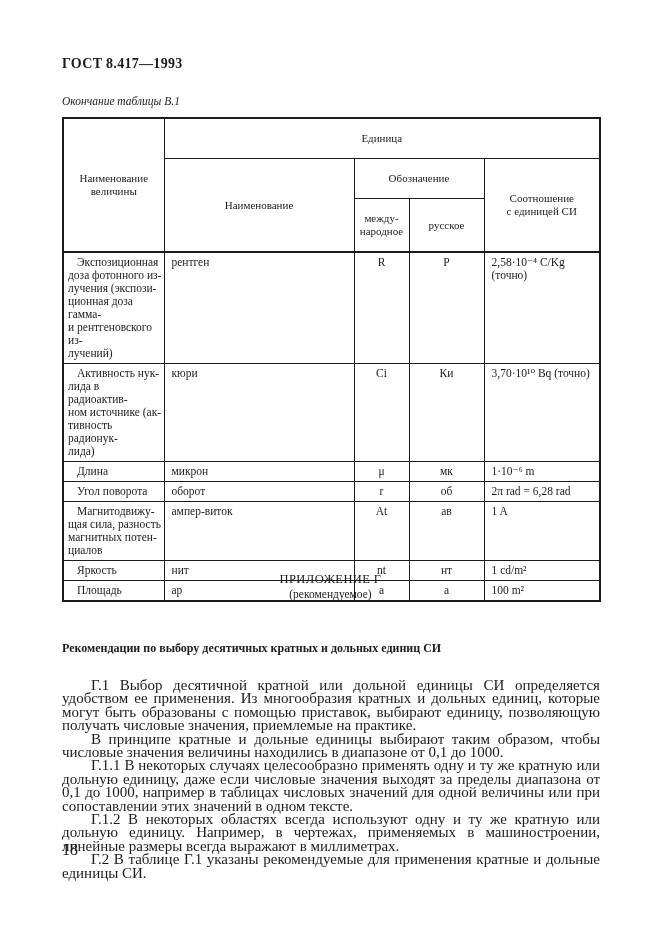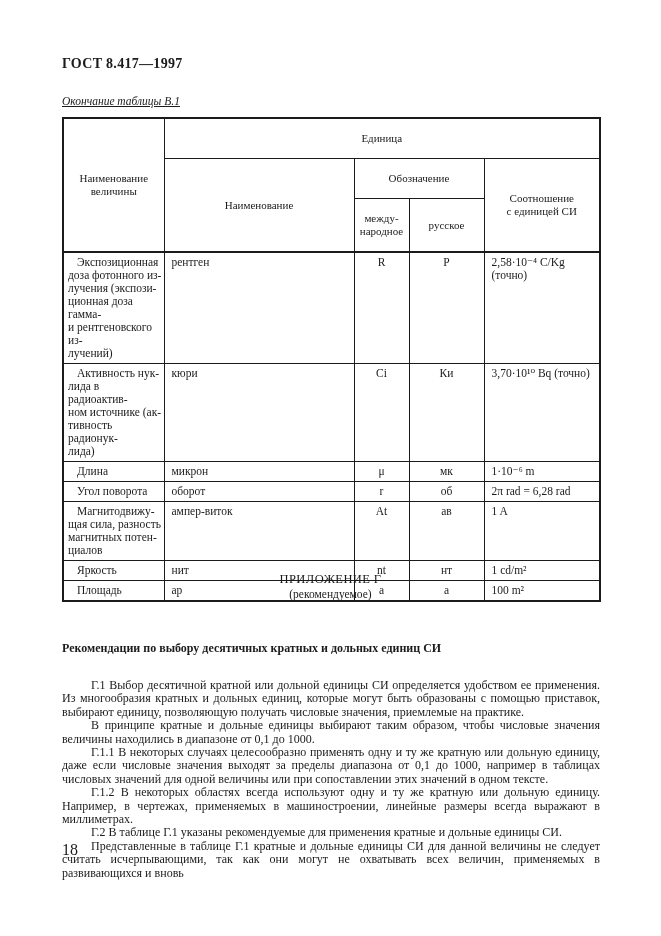--- a/index.html
+++ b/index.html
@@ -20,21 +20,20 @@
     font-size: 14px;
     font-weight: bold;
     letter-spacing: 0.3px;
   }
   .table-caption {
     position: absolute;
     left: 62px;
     top: 95px;
     font-size: 11.5px;
     font-style: italic;
-    text-decoration: underline;
   }
   table.units-table {
     position: absolute;
     left: 62px;
     top: 117px;
     width: 537px;
     border-collapse: collapse;
     table-layout: fixed;
     font-size: 11.5px;
     line-height: 13px;
@@ -93,41 +92,41 @@
     top: 641px;
     width: 537px;
     font-size: 12px;
     font-weight: bold;
   }
   .paragraphs {
     position: absolute;
     left: 62px;
     top: 679px;
     width: 538px;
-    font-size: 12px;
+    font-size: 15px;
     line-height: 13.4px;
     text-align: justify;
   }
   .paragraphs p {
     text-indent: 29px;
     margin: 0;
   }
   .page-number {
     position: absolute;
     left: 62px;
     top: 841px;
     font-size: 16px;
   }
 </style>
 </head>
 <body>
 
 <div class="page">
 
-  <div class="doc-code">ГОСТ 8.417—1997</div>
+  <div class="doc-code">ГОСТ 8.417—1993</div>
 
   <div class="table-caption">Окончание таблицы В.1</div>
 
   <table class="units-table">
     <colgroup>
       <col style="width:101px">
       <col style="width:190px">
       <col style="width:55px">
       <col style="width:75px">
       <col style="width:116px">
@@ -218,18 +217,17 @@
   <div class="appendix-title">ПРИЛОЖЕНИЕ Г</div>
   <div class="appendix-subtitle">(рекомендуемое)</div>
   <div class="section-title">Рекомендации по выбору десятичных кратных и дольных единиц СИ</div>
 
   <div class="paragraphs">
     <p>Г.1 Выбор десятичной кратной или дольной единицы СИ определяется удобством ее применения. Из многообразия кратных и дольных единиц, которые могут быть образованы с помощью приставок, выбирают единицу, позволяющую получать числовые значения, приемлемые на практике.</p>
     <p>В принципе кратные и дольные единицы выбирают таким образом, чтобы числовые значения величины находились в диапазоне от 0,1 до 1000.</p>
     <p>Г.1.1 В некоторых случаях целесообразно применять одну и ту же кратную или дольную единицу, даже если числовые значения выходят за пределы диапазона от 0,1 до 1000, например в таблицах числовых значений для одной величины или при сопоставлении этих значений в одном тексте.</p>
     <p>Г.1.2 В некоторых областях всегда используют одну и ту же кратную или дольную единицу. Например, в чертежах, применяемых в машиностроении, линейные размеры всегда выражают в миллиметрах.</p>
     <p>Г.2 В таблице Г.1 указаны рекомендуемые для применения кратные и дольные единицы СИ.</p>
-    <p>Представленные в таблице Г.1 кратные и дольные единицы СИ для данной величины не следует считать исчерпывающими, так как они могут не охватывать всех величин, применяемых в развивающихся и вновь</p>
   </div>
 
   <div class="page-number">18</div>
 
 </div>
 
 </body></html>

